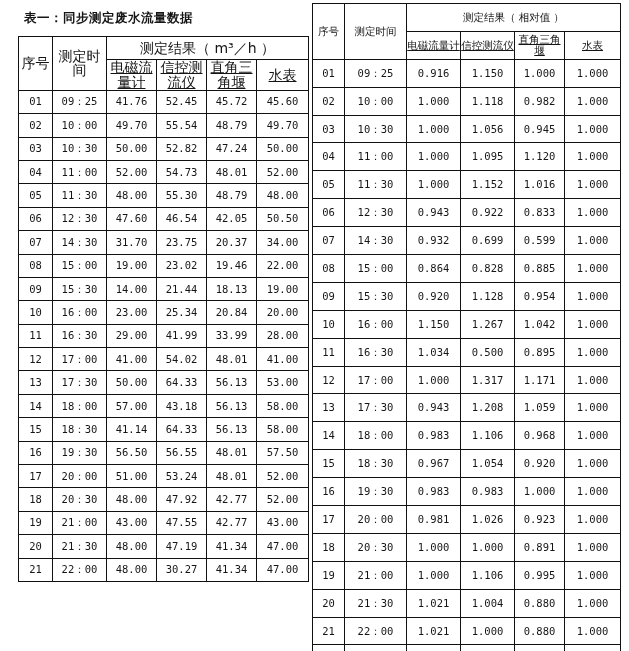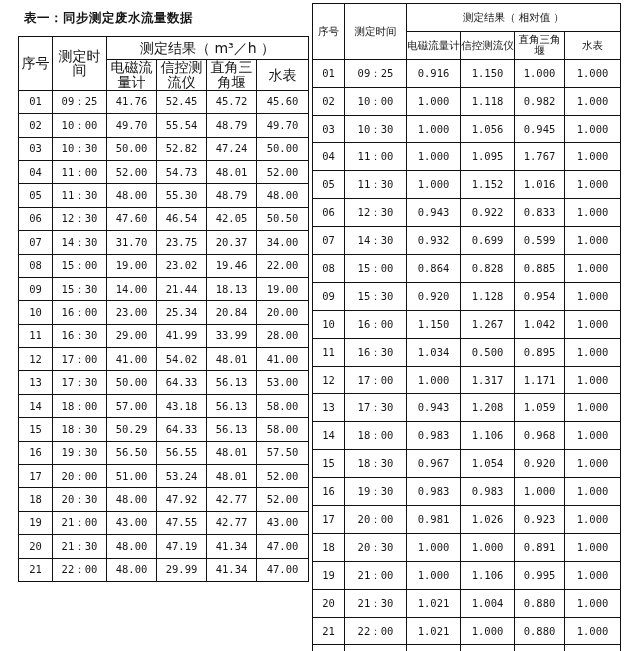--- a/index.html
+++ b/index.html
@@ -37,21 +37,21 @@
     vertical-align:middle;
     font-size:10.5px;
     padding:0;
     height:22.4px;
     line-height:1.05;
   }
   .left thead td{font-size:14px;}
   .hdr-span{font-size:10.5px;}
   .num{font-family:"DejaVu Sans Mono","Liberation Mono",monospace;font-size:10px;}
   .cn{font-size:9.5px;}
-  .cn2{font-size:9.5px;line-height:1.15;}
+  .cn2{font-size:9.5px;line-height:1.15;text-decoration:underline;}
 
   
   .right{
     position:absolute;
     left:312px; top:3px; width:308px;
   }
   .right table{width:308px;}
   .right td{
     border:1px solid #111;
     font-weight:normal;
@@ -217,21 +217,21 @@
             <td class="num">14</td>
             <td class="num">18：00</td>
             <td class="num">57.00</td>
             <td class="num">43.18</td>
             <td class="num">56.13</td>
             <td class="num">58.00</td>
           </tr>
           <tr>
             <td class="num">15</td>
             <td class="num">18：30</td>
-            <td class="num">50.29</td>
+            <td class="num">41.14</td>
             <td class="num">64.33</td>
             <td class="num">56.13</td>
             <td class="num">58.00</td>
           </tr>
           <tr>
             <td class="num">16</td>
             <td class="num">19：30</td>
             <td class="num">56.50</td>
             <td class="num">56.55</td>
             <td class="num">48.01</td>
@@ -266,21 +266,21 @@
             <td class="num">21：30</td>
             <td class="num">48.00</td>
             <td class="num">47.19</td>
             <td class="num">41.34</td>
             <td class="num">47.00</td>
           </tr>
           <tr>
             <td class="num">21</td>
             <td class="num">22：00</td>
             <td class="num">48.00</td>
-            <td class="num">29.99</td>
+            <td class="num">30.27</td>
             <td class="num">41.34</td>
             <td class="num">47.00</td>
           </tr>
         </tbody>
     </table>
   </div>
 
   <div class="right">
     <table>
       <colgroup>
@@ -327,21 +327,21 @@
             <td class="num">1.000</td>
             <td class="num">1.056</td>
             <td class="num">0.945</td>
             <td class="num">1.000</td>
           </tr>
           <tr>
             <td class="num">04</td>
             <td class="num">11：00</td>
             <td class="num">1.000</td>
             <td class="num">1.095</td>
-            <td class="num">1.767</td>
+            <td class="num">1.120</td>
             <td class="num">1.000</td>
           </tr>
           <tr>
             <td class="num">05</td>
             <td class="num">11：30</td>
             <td class="num">1.000</td>
             <td class="num">1.152</td>
             <td class="num">1.016</td>
             <td class="num">1.000</td>
           </tr>

